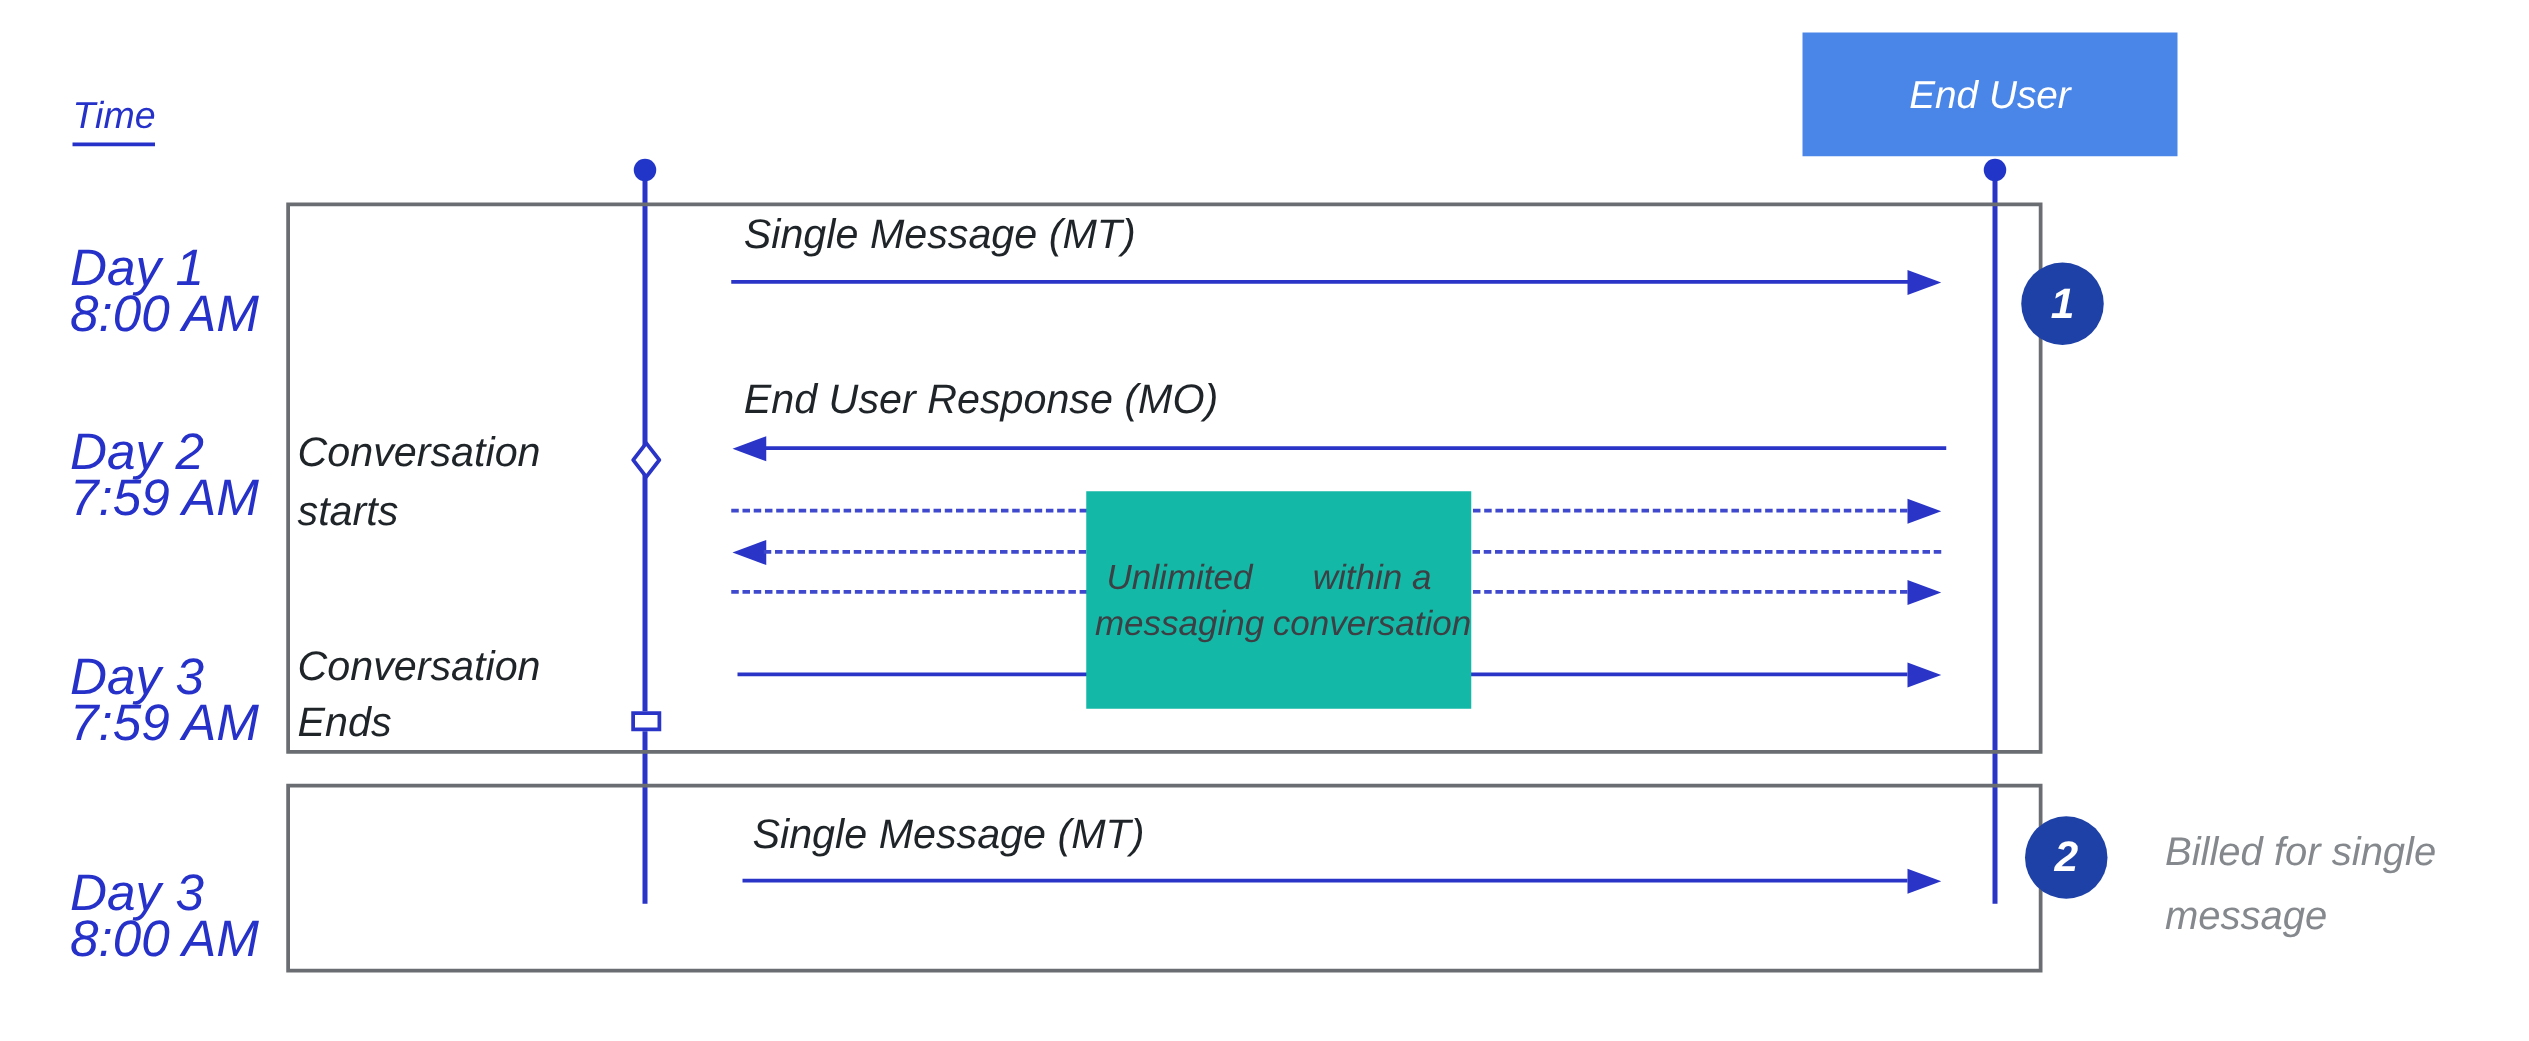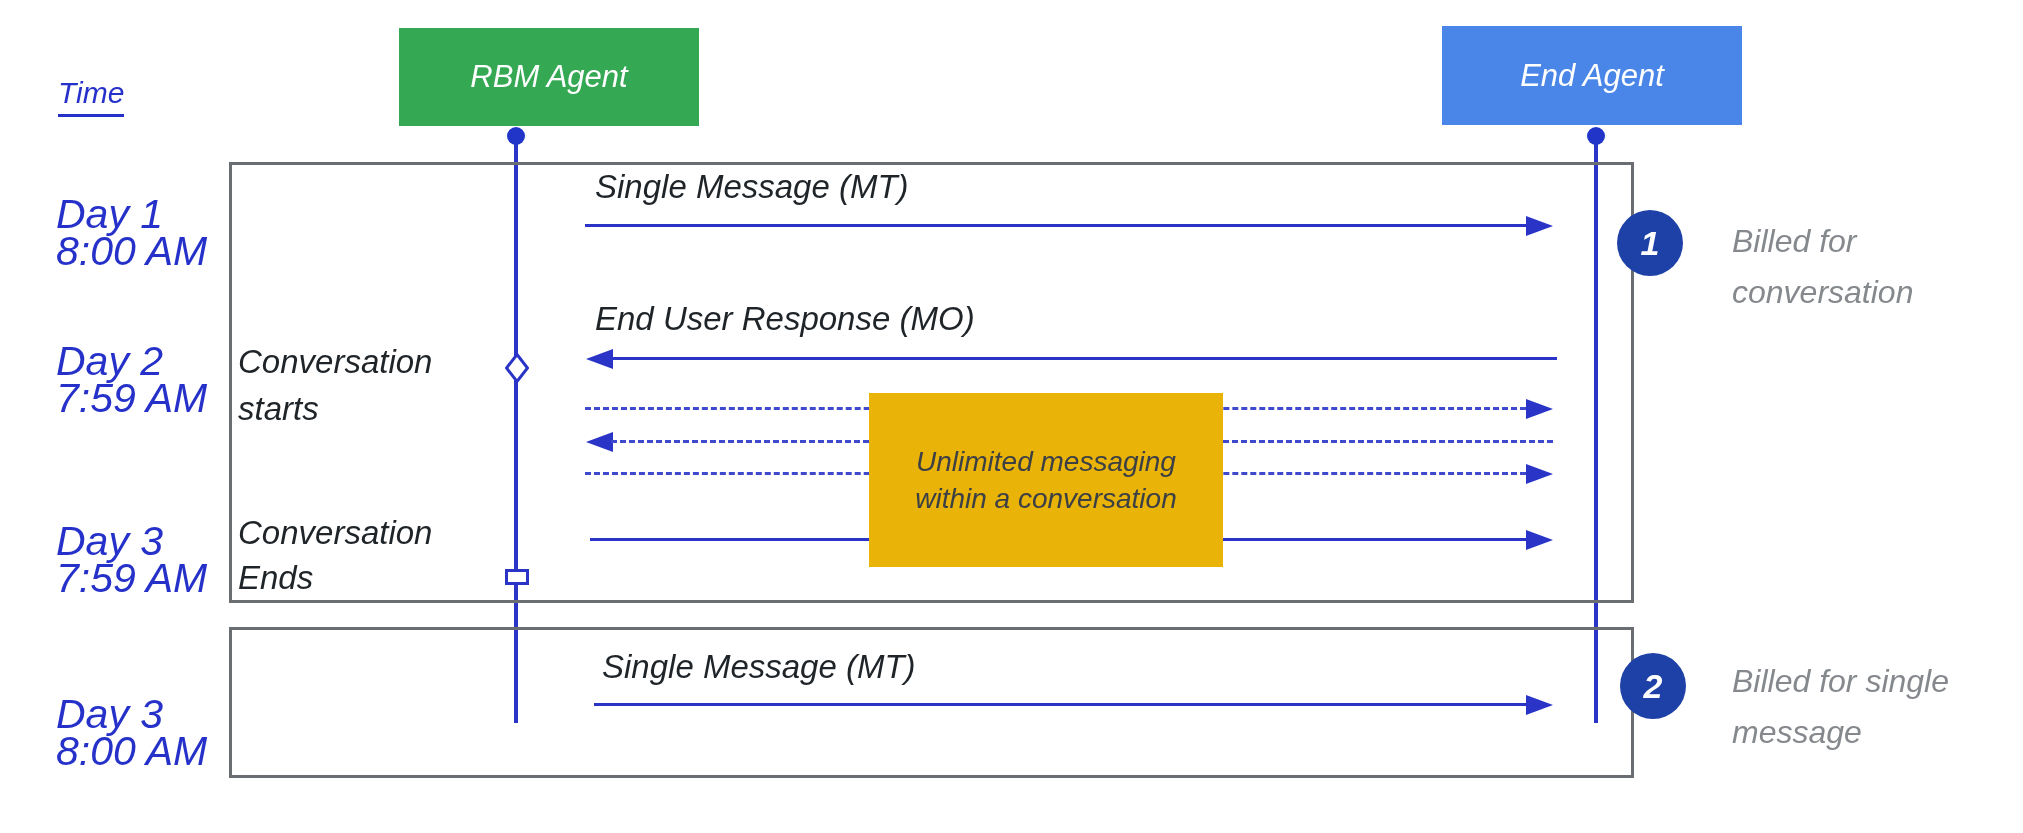--- a/index.html
+++ b/index.html
@@ -30,47 +30,44 @@
   .shaft-solid{position:absolute;height:3px;background:#2A35C8;}
   .shaft-dashed{position:absolute;height:0;border-top:3px dashed #3F49CE;}
   .head-right{position:absolute;width:0;height:0;border-top:10px solid transparent;
               border-bottom:10px solid transparent;border-left:27px solid #2A35C8;}
   .head-left{position:absolute;width:0;height:0;border-top:10px solid transparent;
              border-bottom:10px solid transparent;border-right:27px solid #2A35C8;}
   
   .marker-square{position:absolute;left:505px;top:569px;width:18px;height:10px;
                  background:#ffffff;border:3px solid #2A35C8;}
   
-  .note{position:absolute;left:869px;top:393px;width:354px;height:174px;background:#eab308;
-        display:flex;flex-direction:column;align-items:center;justify-content:center;
+  .note{position:absolute;left:869px;top:393px;width:308px;height:174px;background:#14b8a6;
+        display:flex;align-items:center;justify-content:center;
         font-size:28px;line-height:37px;color:#3C4045;text-align:center;z-index:3;}
   
   .badge{position:absolute;width:66px;height:66px;border-radius:50%;background:#1E41A8;
          display:flex;align-items:center;justify-content:center;color:#ffffff;
          font-size:34px;font-weight:bold;z-index:6;}
   .billed{position:absolute;left:1732px;font-size:32px;line-height:51px;color:#85898D;white-space:nowrap;}
   .z2{z-index:2;} .z4{z-index:4;}
 </style>
 </head>
 <body>
 
 <div class="canvas">
 
   <div class="time-label">Time</div>
 
   <div class="lifeline" style="left:514px;top:136px;height:587px;"></div>
   <div class="lifeline" style="left:1594px;top:136px;height:587px;"></div>
   <div class="dot" style="left:507px;top:127px;"></div>
   <div class="dot" style="left:1587px;top:127px;"></div>
 
-  <div class="actor actor-rbm z2">
-    <span>RBM Agent</span>
-  </div>
   <div class="actor actor-end z2">
-    <span>End Agent</span>
+    <span>End User</span>
   </div>
 
   <div class="phase" style="left:229px;top:162px;width:1405px;height:441px;"></div>
   <div class="phase" style="left:229px;top:627px;width:1405px;height:151px;"></div>
 
   <div class="time-marker" style="top:196px;">
     <div>Day 1</div>
     <div>8:00 AM</div>
   </div>
   <div class="time-marker" style="top:343px;">
@@ -126,24 +123,20 @@
   </div>
 
   <svg class="abs z4" style="left:505px;top:353px;" width="24" height="30">
     <polygon points="12,1.5 22.5,15 12,28.5 1.5,15" fill="#ffffff" stroke="#2A35C8" stroke-width="3"></polygon>
   </svg>
   <div class="marker-square z4"></div>
 
   <div class="badge" style="left:1617px;top:210px;">
     <span>1</span>
   </div>
-  <div class="billed" style="top:216px;">
-    <div>Billed for</div>
-    <div>conversation</div>
-  </div>
 
   <div class="badge" style="left:1620px;top:653px;">
     <span>2</span>
   </div>
   <div class="billed" style="top:656px;">
     <div>Billed for single</div>
     <div>message</div>
   </div>
 
 </div>

